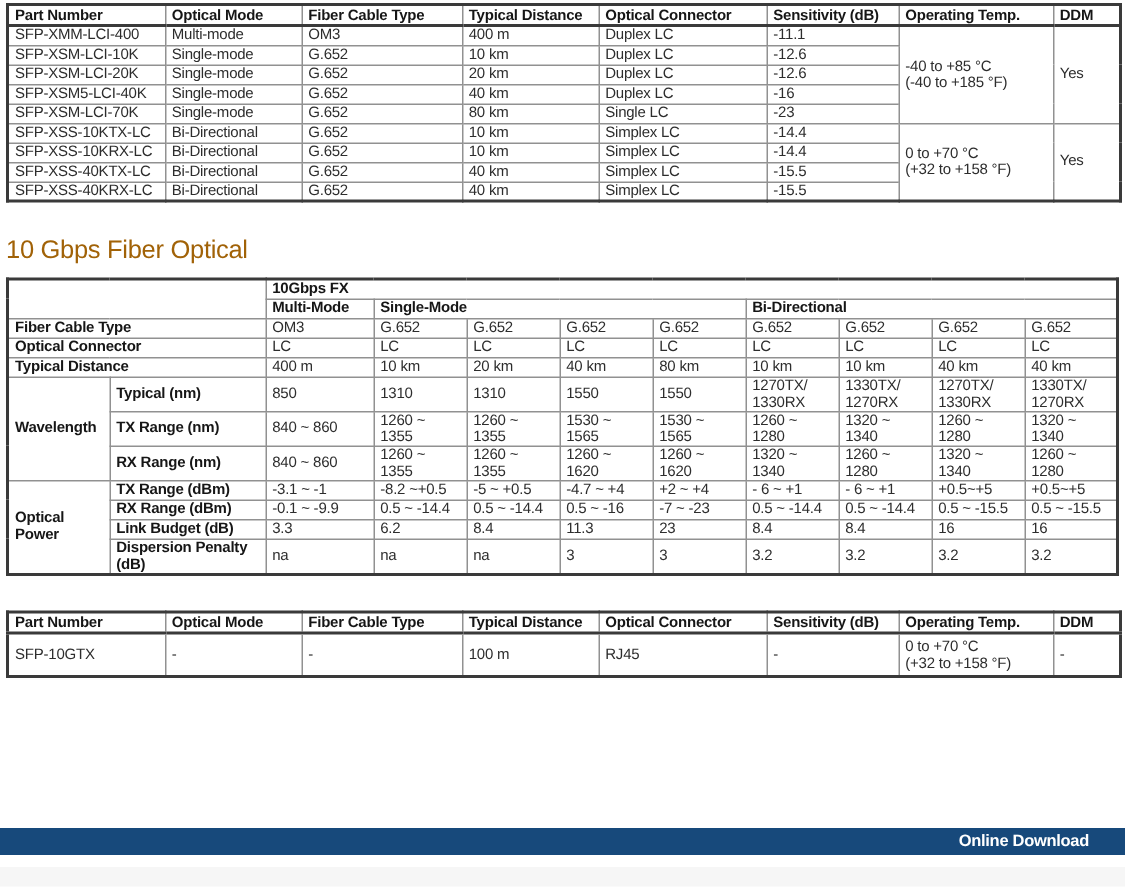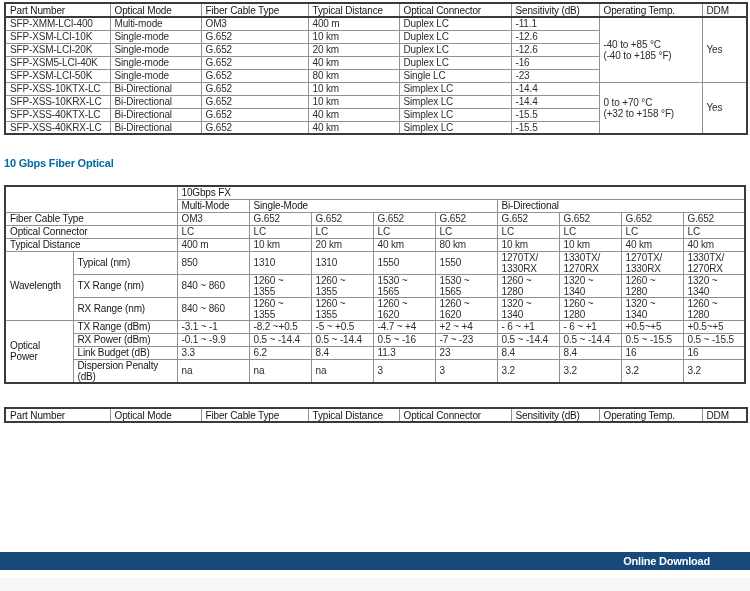--- a/index.html
+++ b/index.html
@@ -2,36 +2,36 @@
 <html><head>
 <meta charset="utf-8">
 <style>
   *{margin:0;padding:0;box-sizing:border-box}
   html,body{width:750px;height:591px;background:#fff;font-family:"Liberation Sans",sans-serif;color:#222;overflow:hidden}
   .page{position:absolute;inset:0;width:750px;height:591px;background:#fff}
   .tbl{border-collapse:collapse;table-layout:fixed;position:absolute;left:4px;width:742px;
        font-size:10px;letter-spacing:-0.15px;border:2px solid #3a3a3a}
   .tbl th,.tbl td{border:1px solid #919191;padding:0 4px;vertical-align:middle;text-align:left;
        white-space:pre-line;line-height:11px;overflow:hidden;color:#2d2d2d}
-  .tbl th{font-weight:normal;color:#161616}
+  .tbl th{font-weight:bold;color:#161616}
   #t1{top:2px}
   #t1 thead th,#t3 thead th{height:14px;border-bottom:2px solid #3a3a3a}
   #t1 tbody td{height:13px}
   #t2{top:185px}
   #t2 th,#t2 td{height:13px}
   #t3{top:407px}
   #t3 tbody td{height:29px}
   .ctr{text-align:left}
   .lbl{font-weight:bold}
   .sublbl{font-weight:normal;color:#2d2d2d}
-  .sec-title{position:absolute;left:4px;font-size:11px;font-weight:bold;color:#0369a1;letter-spacing:-0.2px}
+  .sec-title{position:absolute;left:4px;font-size:17px;font-weight:normal;color:#a16207;letter-spacing:-0.2px}
   #h1{top:157px}
   #h2{top:391px}
   .footer-bar{position:absolute;left:0;top:552px;width:750px;height:18px;background:#17497B;
-      display:flex;align-items:center;justify-content:flex-end;padding-right:40px;gap:12px}
+      display:flex;align-items:center;justify-content:flex-end;padding-right:24px;gap:12px}
   .fb-label{color:#fff;font-weight:bold;font-size:11px;letter-spacing:-0.2px;white-space:nowrap}
   .fb-url{background:#fff;border:1px solid #0d3357;width:252px;height:14px;font-size:10px;
       line-height:12px;padding:1px 0 0 5px;color:#333;letter-spacing:-0.1px}
   .bottom-strip{position:absolute;left:0;top:578px;width:750px;height:13px;background:#f6f6f6}
 </style>
 </head>
 <body>
 
 <div class="page">
 
@@ -88,21 +88,21 @@
         </tr>
         <tr>
           <td>SFP-XSM5-LCI-40K</td>
           <td>Single-mode</td>
           <td>G.652</td>
           <td>40 km</td>
           <td>Duplex LC</td>
           <td>-16</td>
         </tr>
         <tr>
-          <td>SFP-XSM-LCI-50K</td>
+          <td>SFP-XSM-LCI-70K</td>
           <td>Single-mode</td>
           <td>G.652</td>
           <td>80 km</td>
           <td>Single LC</td>
           <td>-23</td>
         </tr>
         <tr>
           <td>SFP-XSS-10KTX-LC</td>
           <td>Bi-Directional</td>
           <td>G.652</td>
@@ -253,21 +253,21 @@
           <td>-8.2 ~+0.5</td>
           <td>-5 ~ +0.5</td>
           <td>-4.7 ~ +4</td>
           <td>+2 ~ +4</td>
           <td>- 6 ~ +1</td>
           <td>- 6 ~ +1</td>
           <td>+0.5~+5</td>
           <td>+0.5~+5</td>
         </tr>
         <tr>
-          <th class="sublbl">RX Power (dBm)</th>
+          <th class="sublbl">RX Range (dBm)</th>
           <td>-0.1 ~ -9.9</td>
           <td>0.5 ~ -14.4</td>
           <td>0.5 ~ -14.4</td>
           <td>0.5 ~ -16</td>
           <td>-7 ~ -23</td>
           <td>0.5 ~ -14.4</td>
           <td>0.5 ~ -14.4</td>
           <td>0.5 ~ -15.5</td>
           <td>0.5 ~ -15.5</td>
         </tr>
@@ -316,20 +316,31 @@
           <th>Optical Mode</th>
           <th>Fiber Cable Type</th>
           <th>Typical Distance</th>
           <th>Optical Connector</th>
           <th>Sensitivity (dB)</th>
           <th>Operating Temp.</th>
           <th>DDM</th>
         </tr>
       </thead>
     <tbody>
+        <tr>
+          <td>SFP-10GTX</td>
+          <td>-</td>
+          <td>-</td>
+          <td>100 m</td>
+          <td>RJ45</td>
+          <td>-</td>
+          <td>0 to +70 °C
+(+32 to +158 °F)</td>
+          <td>-</td>
+        </tr>
       </tbody>
   </table>
 
   <div class="footer-bar" style="background: rgb(23, 73, 123);">
     <span class="fb-label">Online Download</span>
   </div>
 
   <div class="bottom-strip"></div>
 </div>
 

